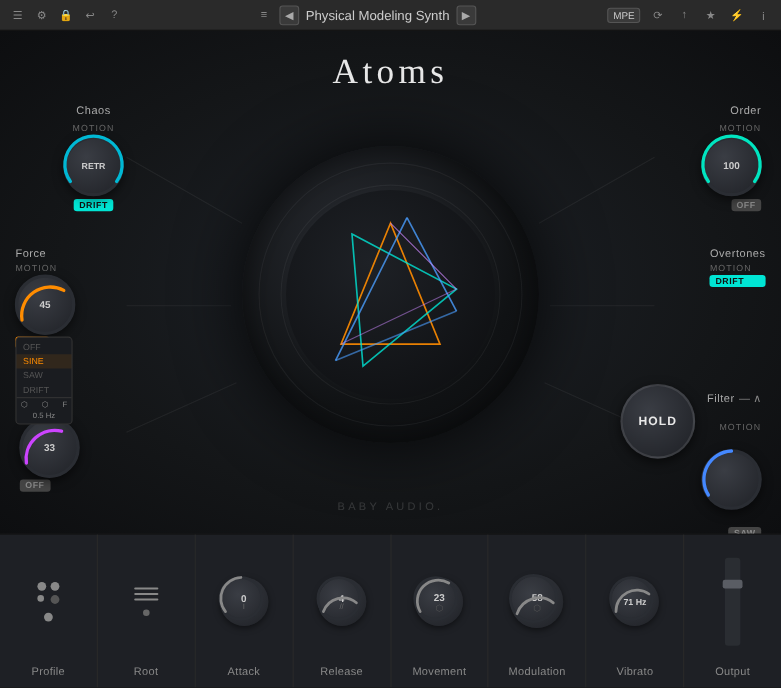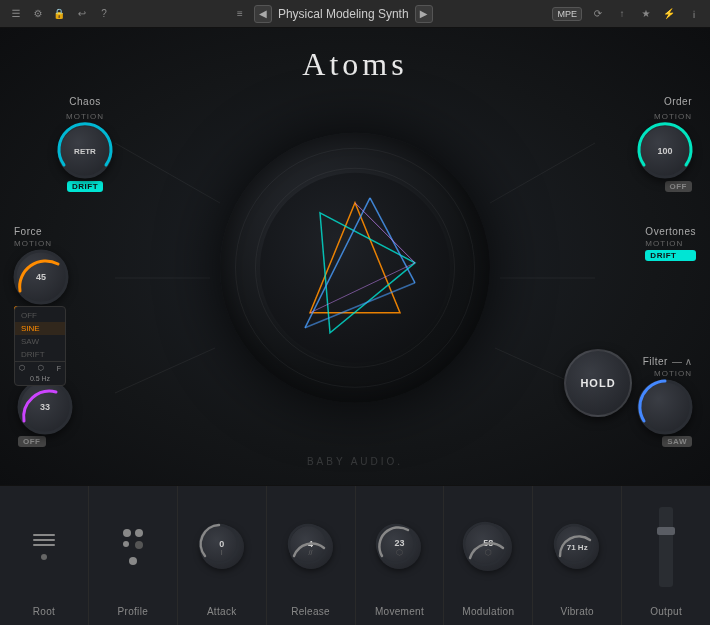--- a/index.html
+++ b/index.html
@@ -426,21 +426,21 @@
     <div class="knob knob-md">
       <svg width="62" height="62" viewBox="0 0 62 62" style="position:absolute;top:-4px;left:-4px;">
         <circle cx="31" cy="31" r="26" fill="none" stroke="#2a2d33" stroke-width="3"></circle>
         <path d="M 10 45 A 26 26 0 0 1 42 16" fill="none" stroke="#cc44ff" stroke-width="3" stroke-linecap="round"></path>
       </svg>
       <span style="font-size:9px;color:#ccc;font-weight:600;z-index:1;">33</span>
     </div>
     <span class="badge badge-off">OFF</span>
   </div>
 
-  <div style="position:absolute;top:328px;right:18px;display:flex;flex-direction:column;align-items:flex-end;gap:2px;">
+  <div style="position:absolute;top:328px;right:18px;display:flex;flex-direction:column;align-items:flex-end;gap:16px;">
     <div style="display:flex;align-items:center;gap:4px;">
       <span class="section-label">Filter</span>
       <span style="font-size:10px;color:#888;">— ∧</span>
     </div>
     <span class="motion-label">MOTION</span>
     <div class="knob knob-md">
       <svg width="62" height="62" viewBox="0 0 62 62" style="position:absolute;top:-4px;left:-4px;">
         <circle cx="31" cy="31" r="26" fill="none" stroke="#2a2d33" stroke-width="3"></circle>
         <path d="M 10 45 A 26 26 0 0 1 31 5" fill="none" stroke="#4488ff" stroke-width="3" stroke-linecap="round"></path>
       </svg>
@@ -453,45 +453,45 @@
   </div>
 
   <div class="baby-audio">BABY AUDIO.</div>
 
 </div>
 
 <div class="bottom-bar">
 
   <div class="bottom-item">
     <div class="bottom-widget">
-      <div class="root-icon">
-        <div class="root-line root-line-1"></div>
-        <div class="root-line root-line-2"></div>
-        <div class="root-line root-line-3"></div>
-      </div>
-      <div style="width:6px;height:6px;border-radius:50%;background:#666;margin-top:4px;"></div>
-    </div>
-    <span class="bottom-item-label">Root</span>
-  </div>
-
-  <div class="bottom-item">
-    <div class="bottom-widget">
       <div class="profile-icon">
         <div class="profile-dot"></div>
         <div class="profile-dot"></div>
         <div class="profile-dot small"></div>
         <div class="profile-dot" style="background:#555;"></div>
       </div>
       <div style="width:8px;height:8px;border-radius:50%;background:#888;margin-top:4px;"></div>
     </div>
     <span class="bottom-item-label">Profile</span>
   </div>
 
   <div class="bottom-item">
     <div class="bottom-widget">
+      <div class="root-icon">
+        <div class="root-line root-line-1"></div>
+        <div class="root-line root-line-2"></div>
+        <div class="root-line root-line-3"></div>
+      </div>
+      <div style="width:6px;height:6px;border-radius:50%;background:#666;margin-top:4px;"></div>
+    </div>
+    <span class="bottom-item-label">Root</span>
+  </div>
+
+  <div class="bottom-item">
+    <div class="bottom-widget">
       <div class="bot-knob">
         <svg width="44" height="44" viewBox="0 0 44 44" style="position:absolute;top:-3px;left:-3px;">
           <circle cx="22" cy="22" r="19" fill="none" stroke="#2a2d33" stroke-width="2.5"></circle>
           <path d="M 8 34 A 19 19 0 0 1 22 3" fill="none" stroke="#888" stroke-width="2.5" stroke-linecap="round"></path>
         </svg>
         <div style="text-align:center;">
           <div class="bot-knob-value">0</div>
           <div class="bot-knob-sub">I</div>
         </div>
       </div>

